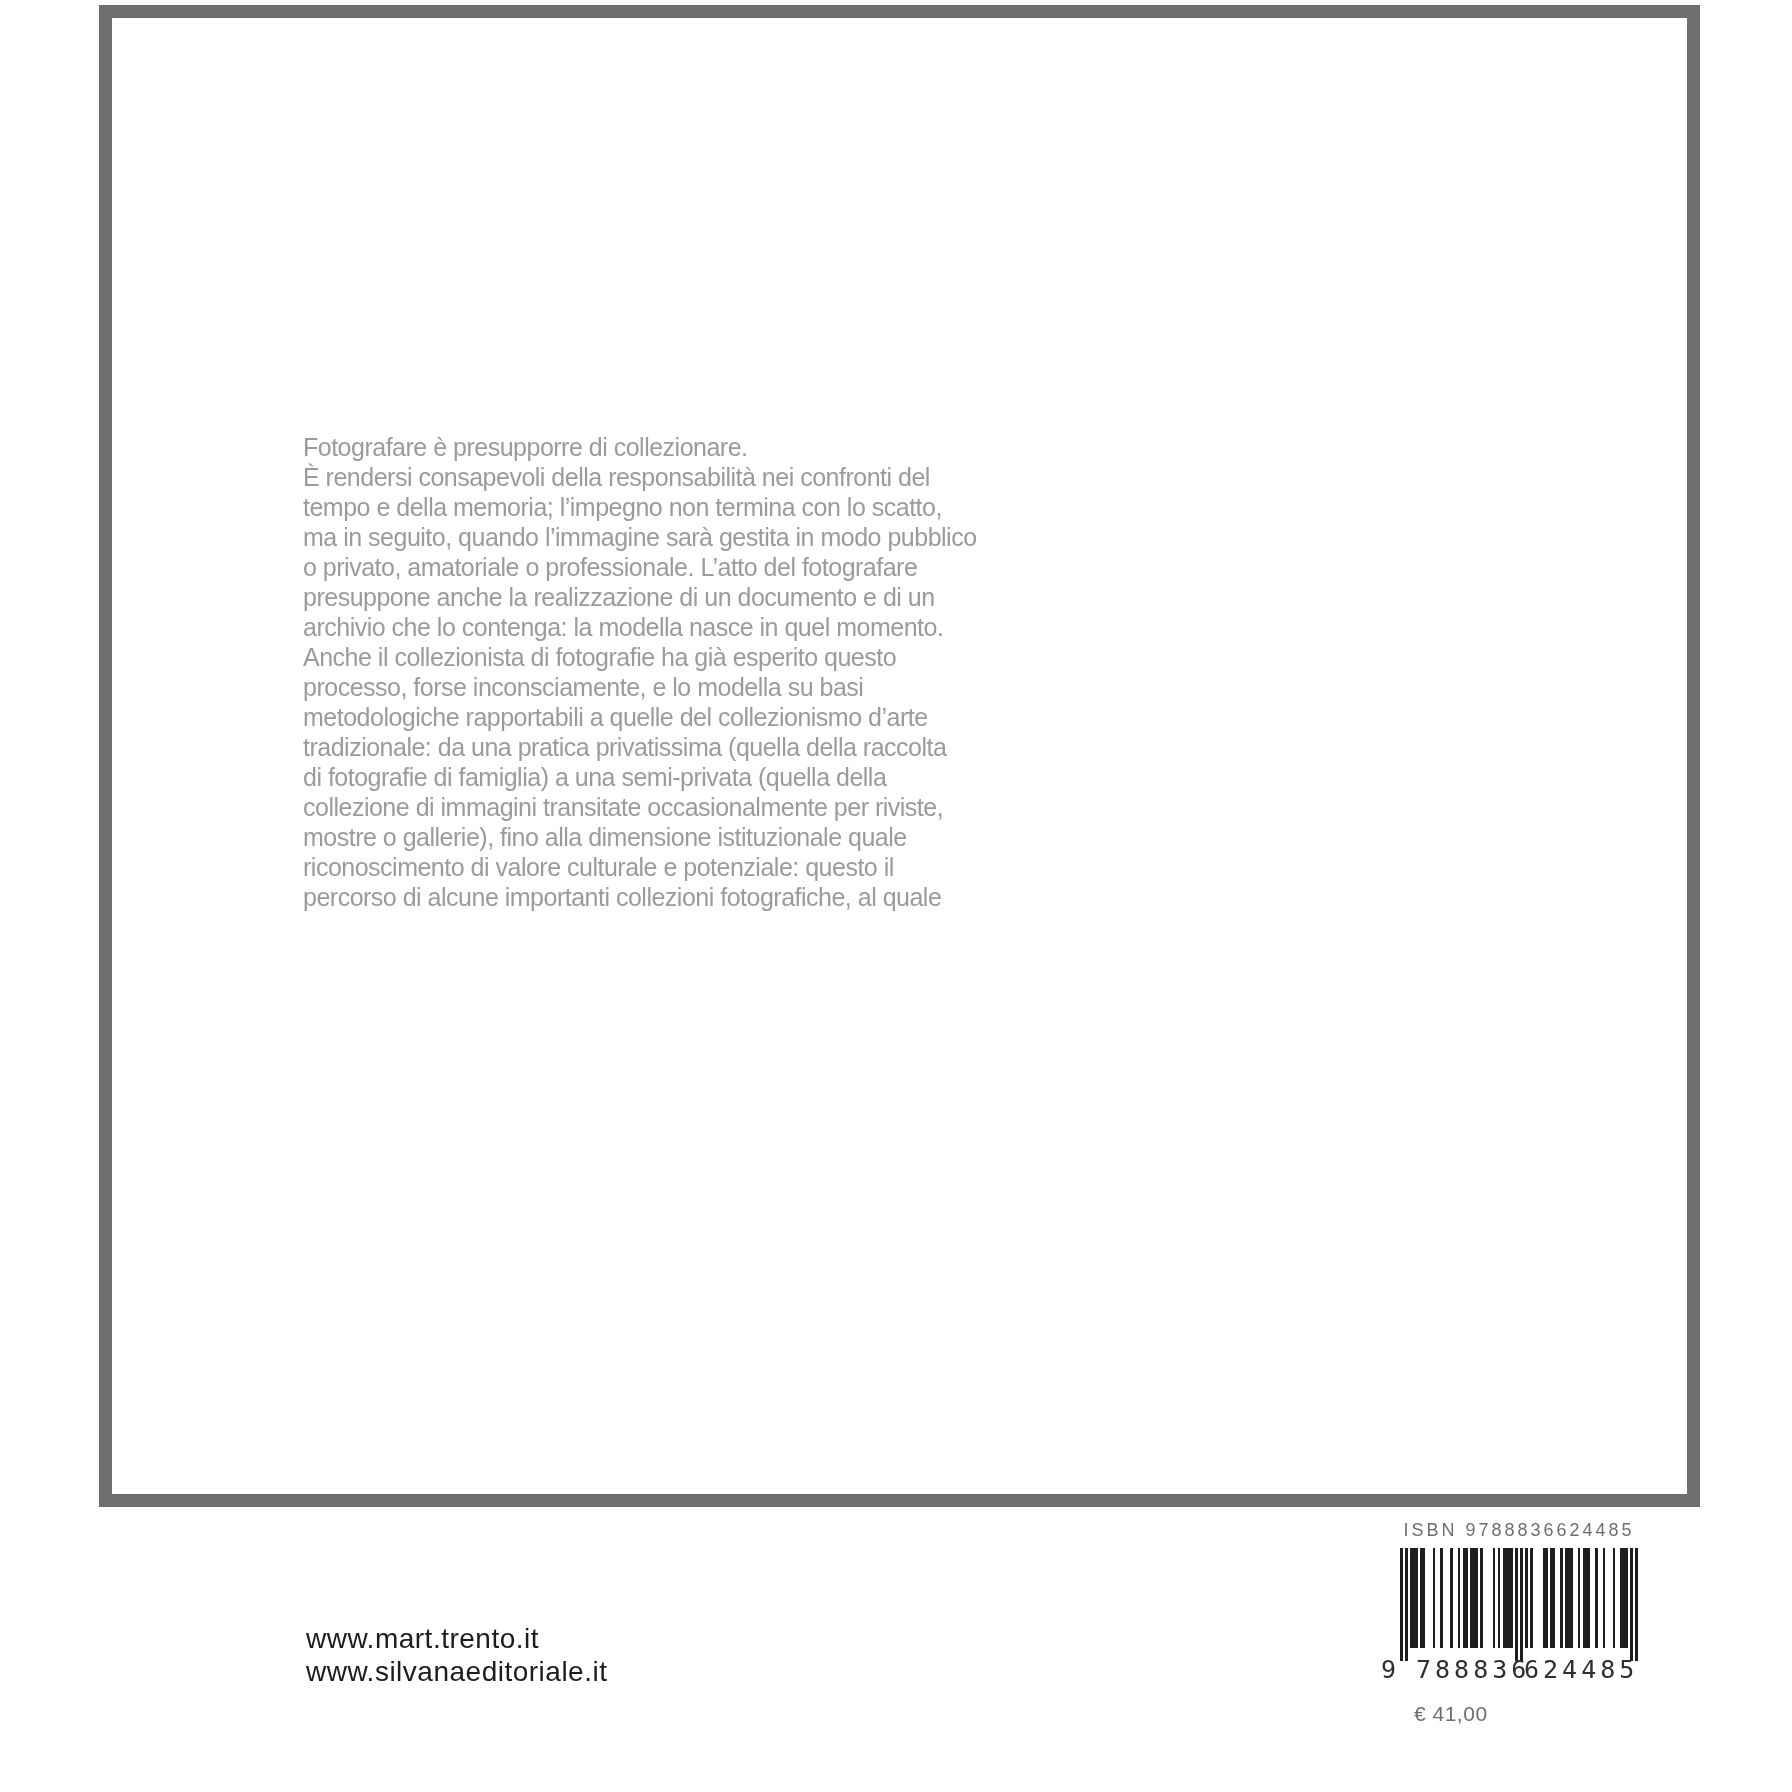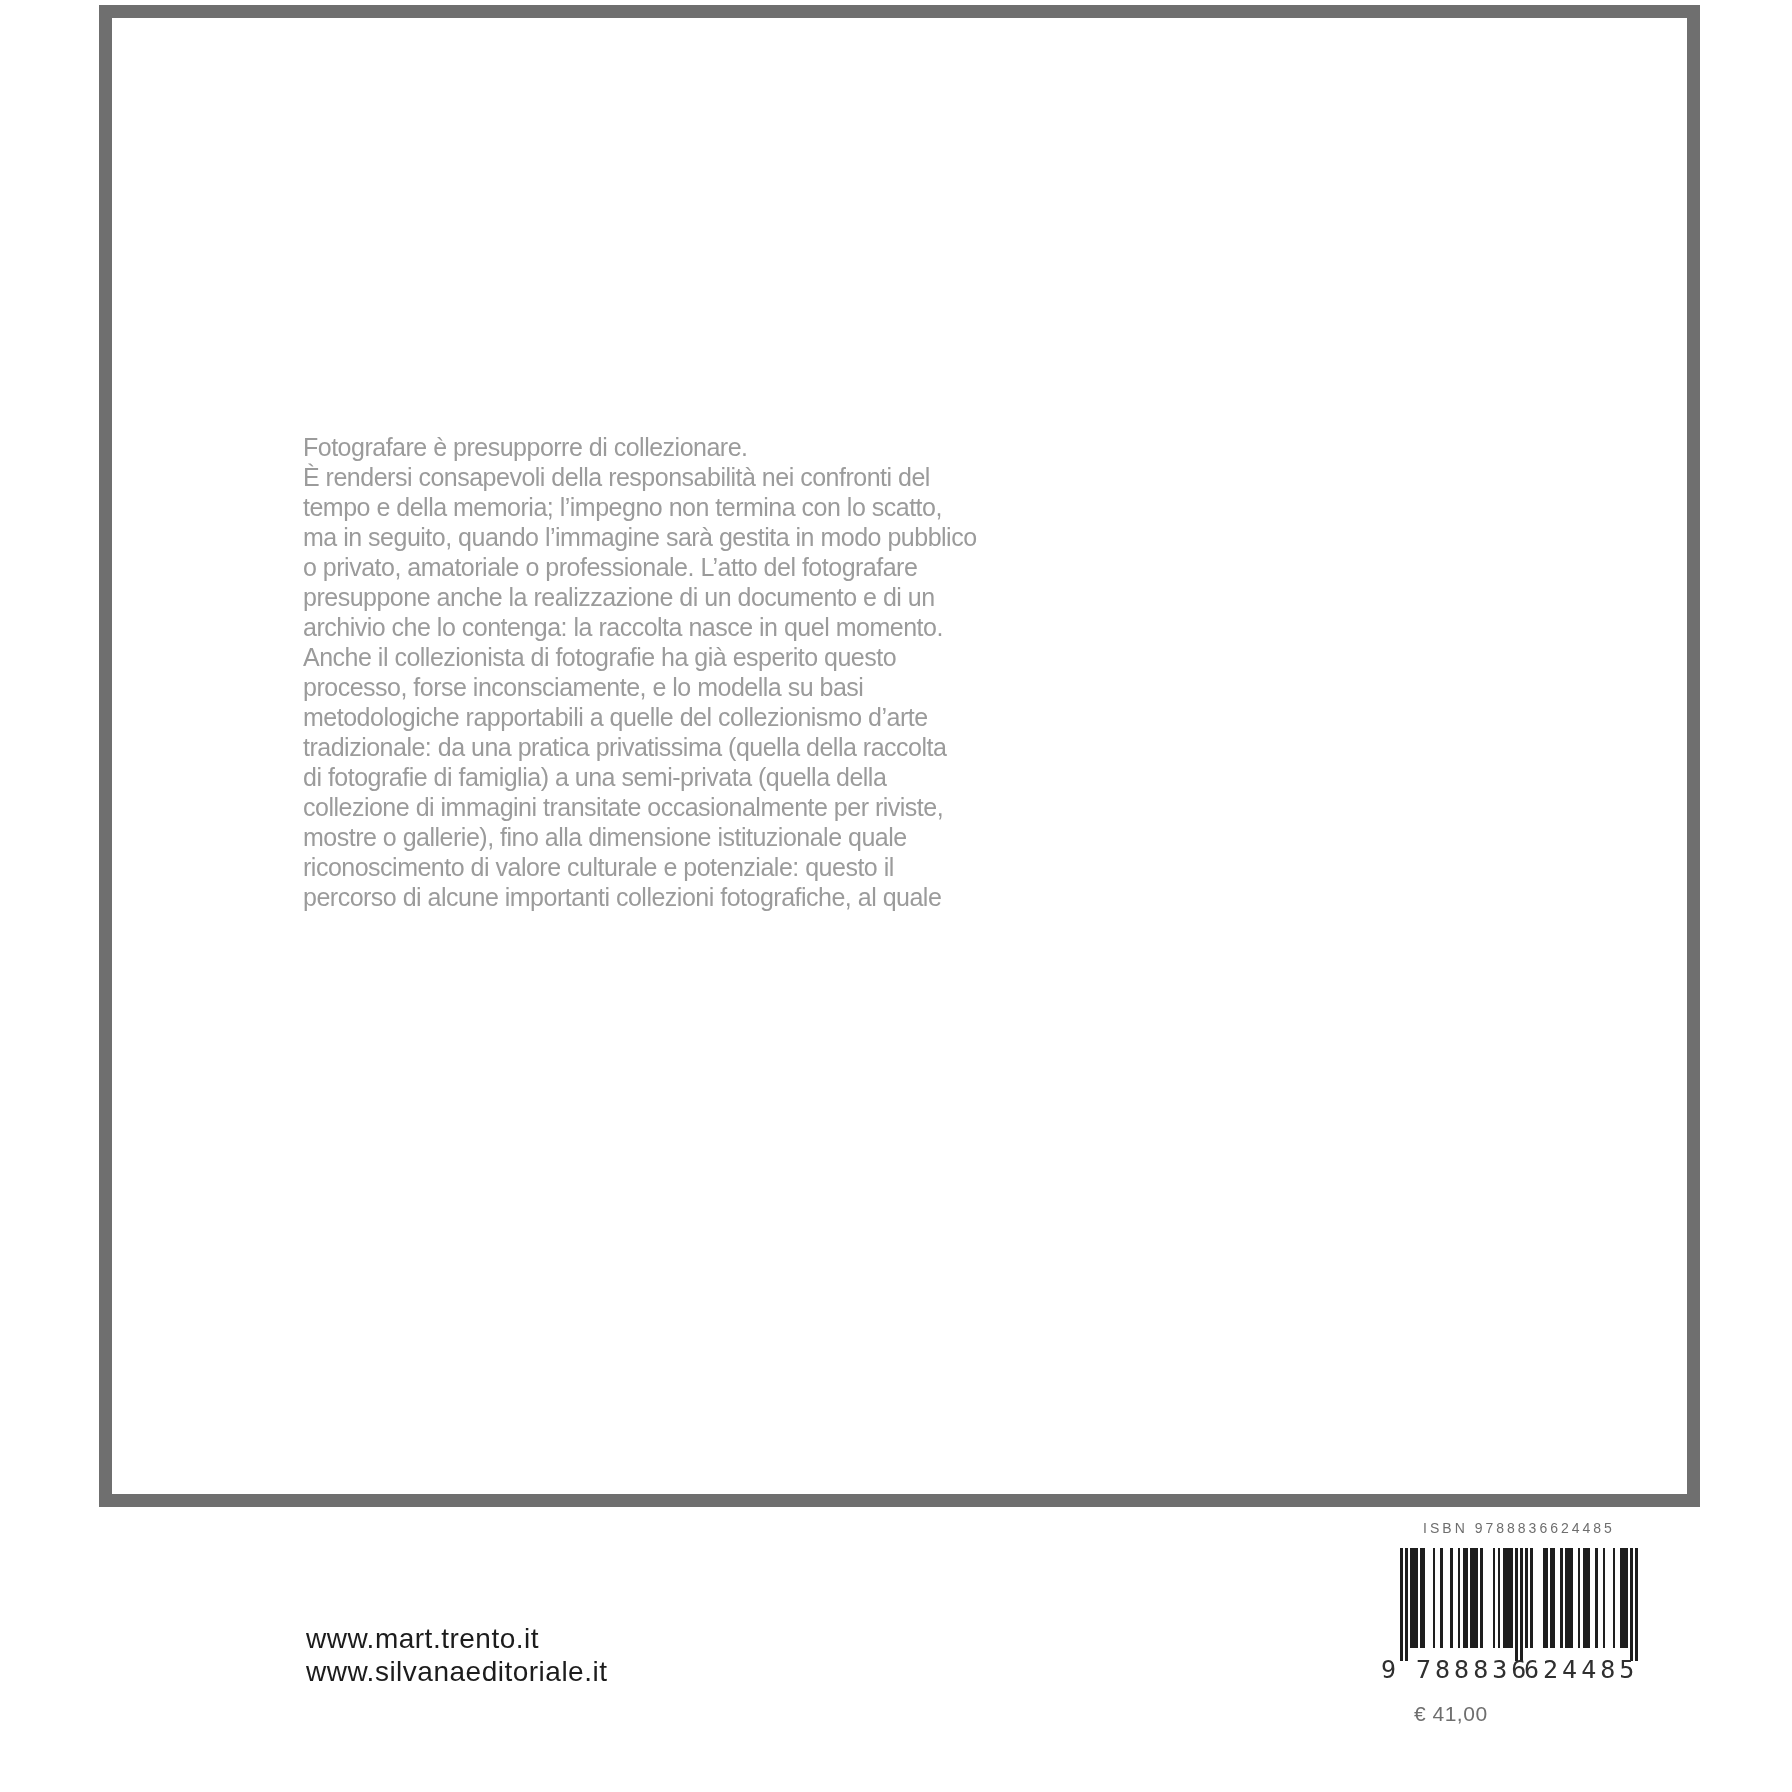--- a/index.html
+++ b/index.html
@@ -44,21 +44,21 @@
   .isbn-block {
     position: absolute;
     left: 1288px; top: 1502px;
     width: 238px;
   }
   .isbn-label {
     position: absolute;
     left: 0; top: 0;
     width: 238px;
     text-align: center;
-    font-size: 14px;
+    font-size: 18px;
     letter-spacing: 3px;
     white-space: nowrap;
     color: var(--isbn-color, #6e6e6e);
   }
   .barcode {
     position: absolute;
     left: 0; top: 28px;
     width: 238px; height: 113px;
   }
   .barcode .bar {
@@ -102,21 +102,21 @@
 
 <div class="frame">
 
   <div class="blurb">
       <div class="line">Fotografare è presupporre di collezionare.</div>
       <div class="line">È rendersi consapevoli della responsabilità nei confronti del</div>
       <div class="line">tempo e della memoria; l’impegno non termina con lo scatto,</div>
       <div class="line">ma in seguito, quando l’immagine sarà gestita in modo pubblico</div>
       <div class="line">o privato, amatoriale o professionale. L’atto del fotografare</div>
       <div class="line">presuppone anche la realizzazione di un documento e di un</div>
-      <div class="line">archivio che lo contenga: la raccolta nasce in quel momento.</div>
+      <div class="line">archivio che lo contenga: la modella nasce in quel momento.</div>
       <div class="line">Anche il collezionista di fotografie ha già esperito questo</div>
       <div class="line">processo, forse inconsciamente, e lo modella su basi</div>
       <div class="line">metodologiche rapportabili a quelle del collezionismo d’arte</div>
       <div class="line">tradizionale: da una pratica privatissima (quella della raccolta</div>
       <div class="line">di fotografie di famiglia) a una semi-privata (quella della</div>
       <div class="line">collezione di immagini transitate occasionalmente per riviste,</div>
       <div class="line">mostre o gallerie), fino alla dimensione istituzionale quale</div>
       <div class="line">riconoscimento di valore culturale e potenziale: questo il</div>
       <div class="line">percorso di alcune importanti collezioni fotografiche, al quale</div>
     </div>

